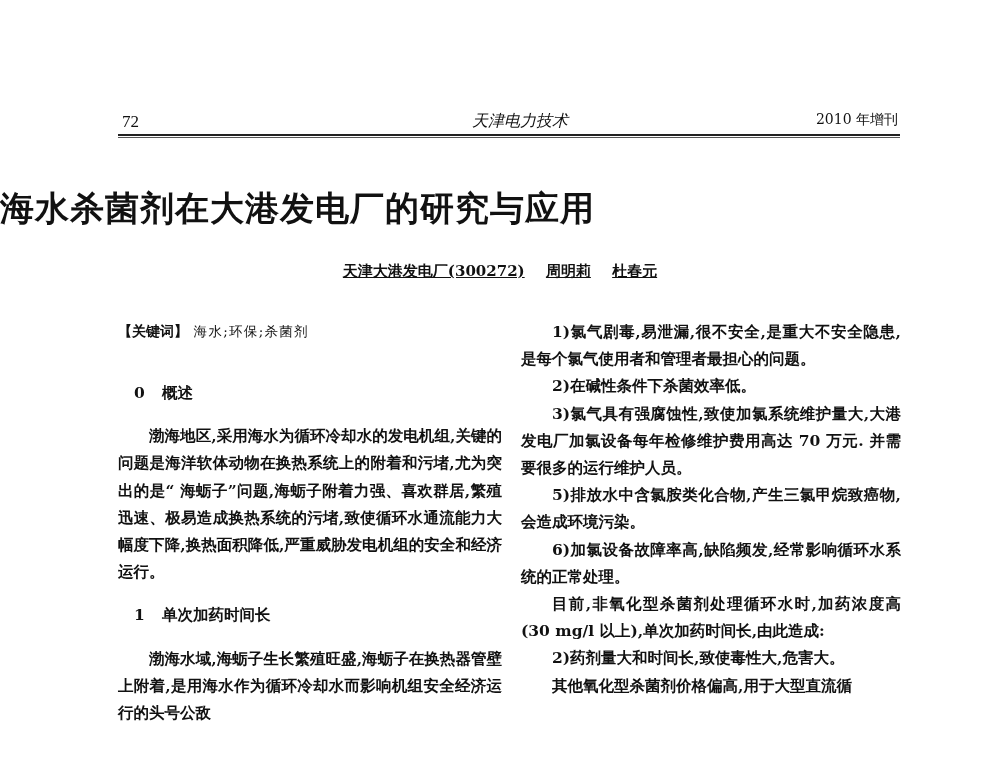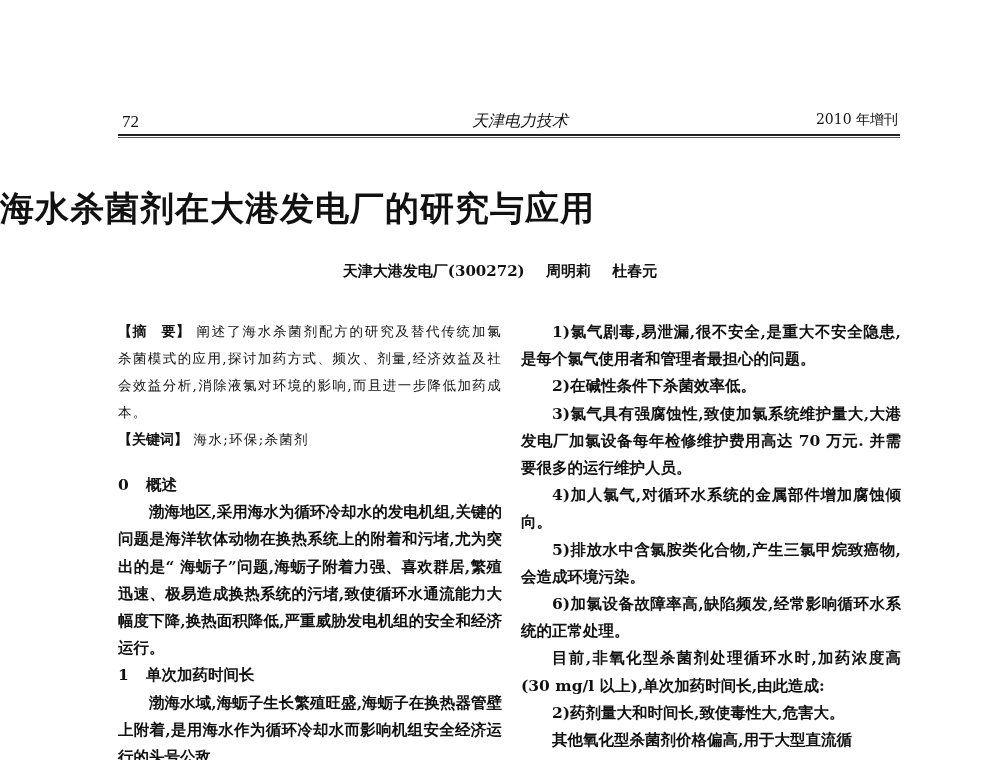--- a/index.html
+++ b/index.html
@@ -5,29 +5,29 @@
   html, body { margin: 0; padding: 0; background: #ffffff; }
   body { width: 1000px; height: 760px; overflow: hidden; position: relative; color: #111; font-family: "DejaVu Serif", serif; }
   .header { position: absolute; left: 118px; top: 107px; width: 780px; height: 28px; }
   .hdr-page { position: absolute; left: 4px; top: 5px; font-size: 17px; font-family: "Liberation Serif", serif; }
   .hdr-journal { position: absolute; left: 12px; width: 100%; top: 4px; text-align: center; font-size: 16px; font-style: italic; }
   .hdr-issue { position: absolute; right: 0; top: 4px; font-size: 14px; }
   .hdr-rule { position: absolute; left: 118px; top: 134px; width: 782px; height: 2px; background: #222; }
   .hdr-rule2 { position: absolute; left: 118px; top: 137px; width: 782px; height: 1px; background: #555; }
   .title { position: absolute; left: 0; width: 1000px; top: 186px; text-align: left; font-size: 34px; font-weight: bold; letter-spacing: 1px; }
   .authors { position: absolute; left: 0; width: 1000px; top: 262px; text-align: center; font-size: 15px; font-weight: bold; }
-  .authors span { margin: 0 8px; }
+  .authors span { margin: 0 8px; text-decoration: underline; }
   .col { position: absolute; top: 318px; width: 384px; font-size: 15.5px; line-height: 27.2px; }
   .col-left { left: 118px; }
   .col-right { left: 521px; width: 380px; }
   .p { margin: 0; text-align: justify; }
   .indent { text-indent: 2em; font-weight: bold; }
   .abs { font-size: 13.5px; line-height: 27px; letter-spacing: 1.3px; }
   .abs-label { font-weight: bold; font-size: 14px; letter-spacing: 0; }
-  .sec { font-weight: bold; margin: 0; }
+  .sec { font-weight: bold; margin: 16px; }
   .sec .num { display: inline-block; width: 28px; }
   .gap { height: 18px; }
 </style>
 </head>
 <body>
 
 <div class="header">
   <span class="hdr-page">72</span>
   <span class="hdr-journal">天津电力技术</span>
   <span class="hdr-issue">2010 年增刊</span>
@@ -37,32 +37,30 @@
 
 <div class="title">海水杀菌剂在大港发电厂的研究与应用</div>
 
 <div class="authors">
   <span>天津大港发电厂(300272)</span>
   <span>周明莉</span>
   <span>杜春元</span>
 </div>
 
 <div class="col col-left">
-  <p class="p abs"><span class="abs-label">【摘　要】</span> <span>阐述了海水杀菌剂配方的研究及替代传统加氯杀菌模式的应用,探讨加药方式、频次、剂量,经济效益及社会效益分析,消除液氯对环境的影响,而且进一步降低加药成本。</span></p>
   <p class="p abs"><span class="abs-label">【关键词】</span> <span>海水;环保;杀菌剂</span></p>
   <div class="gap"></div>
   <p class="sec"><span class="num">0</span><span>概述</span></p>
   <p class="p indent">渤海地区,采用海水为循环冷却水的发电机组,关键的问题是海洋软体动物在换热系统上的附着和污堵,尤为突出的是“ 海蛎子”问题,海蛎子附着力强、喜欢群居,繁殖迅速、极易造成换热系统的污堵,致使循环水通流能力大幅度下降,换热面积降低,严重威胁发电机组的安全和经济运行。</p>
   <p class="sec"><span class="num">1</span><span>单次加药时间长</span></p>
   <p class="p indent">渤海水域,海蛎子生长繁殖旺盛,海蛎子在换热器管壁上附着,是用海水作为循环冷却水而影响机组安全经济运行的头号公敌</p>
 </div>
 
 <div class="col col-right">
   <p class="p indent">1)氯气剧毒,易泄漏,很不安全,是重大不安全隐患,是每个氯气使用者和管理者最担心的问题。</p>
   <p class="p indent">2)在碱性条件下杀菌效率低。</p>
   <p class="p indent">3)氯气具有强腐蚀性,致使加氯系统维护量大,大港发电厂加氯设备每年检修维护费用高达 70 万元. 并需要很多的运行维护人员。</p>
-  <p class="p indent">4)加人氯气,对循环水系统的金属部件增加腐蚀倾向。</p>
   <p class="p indent">5)排放水中含氯胺类化合物,产生三氯甲烷致癌物,会造成环境污染。</p>
   <p class="p indent">6)加氯设备故障率高,缺陷频发,经常影响循环水系统的正常处理。</p>
   <p class="p indent">目前,非氧化型杀菌剂处理循环水时,加药浓度高(30 mg/l 以上),单次加药时间长,由此造成:</p>
   <p class="p indent">2)药剂量大和时间长,致使毒性大,危害大。</p>
   <p class="p indent">其他氧化型杀菌剂价格偏高,用于大型直流循</p>
 </div>
 
 </body></html>

